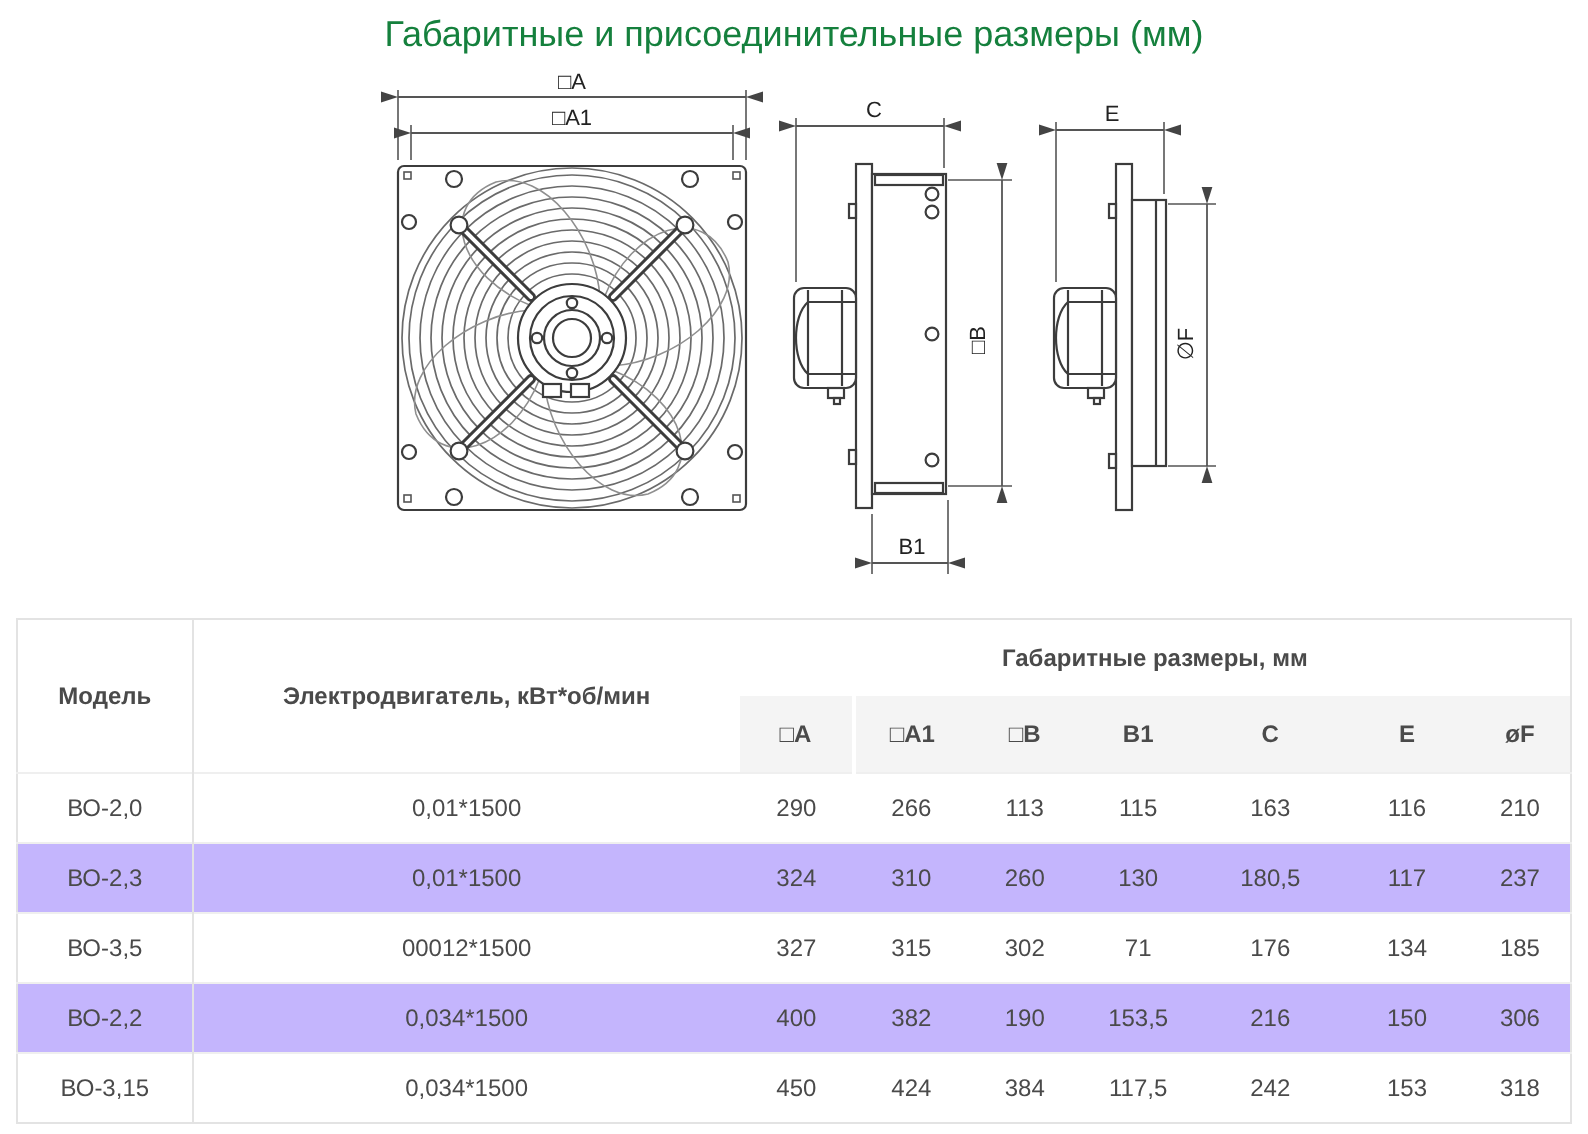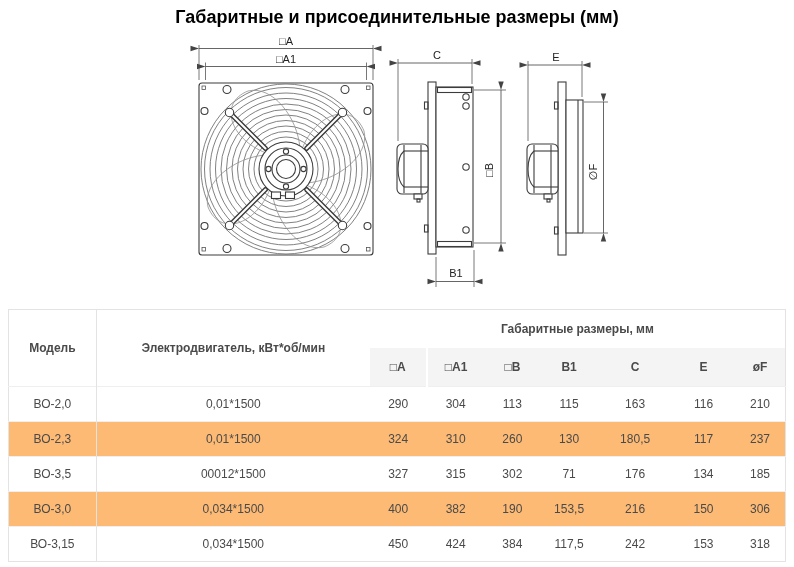--- a/index.html
+++ b/index.html
@@ -2,21 +2,21 @@
 <html><head>
 <meta charset="utf-8">
 <style>
   html,body{margin:0;padding:0;}
   body{
     width:794px;height:567px;background:#ffffff;overflow:hidden;
     font-family:"Liberation Sans",sans-serif;color:#4a4a4a;
   }
   h1.page-title{
     margin:0;padding-top:7px;height:21px;line-height:21px;
-    text-align:center;font-size:18px;font-weight:700;color:#000000;
+    text-align:center;font-size:18px;font-weight:400;color:#15803d;
   }
   svg.drawing{display:block;}
   
   .ln{fill:none;stroke:#3c3c3c;stroke-width:1.1;}
   .fw{fill:#ffffff;stroke:#3c3c3c;stroke-width:1.1;}
   .ring{fill:none;stroke:#6a6a6a;stroke-width:.85;}
   .blade{fill:none;stroke:#8f8f8f;stroke-width:.8;}
   .strut-o{stroke:#3c3c3c;stroke-width:5;stroke-linecap:round;}
   .strut-i{stroke:#ffffff;stroke-width:2;stroke-linecap:round;}
   .thin{fill:none;stroke:#555555;stroke-width:.8;}
@@ -29,21 +29,21 @@
   }
   table.spec,table.spec th,table.spec td{border:0;}
   table.spec{border:1px solid #e3e3e3;}
   table.spec th{font-weight:700;text-align:center;vertical-align:middle;padding:2px 4px;}
   table.spec td{text-align:center;vertical-align:middle;height:34px;padding:0 4px;}
   tr.head-top th{height:34px;}
   tr.subhead th{height:34px;background:#f4f4f4;}
   tr.subhead th.first-dim{border-right:2px solid #ffffff;}
   .col-model{border-right:1px solid #e3e3e3 !important;}
   tbody tr{border-top:1px solid #efefef;}
-  tbody tr.alt{background:#fdba74;}
+  tbody tr.alt{background:#c4b5fd;}
 </style>
 </head>
 <body>
 
 <h1 class="page-title">Габаритные и присоединительные размеры (мм)</h1>
 
 <svg class="drawing" width="794" height="272" viewBox="0 28 794 272">
   <defs>
     <marker id="arr" markerWidth="10" markerHeight="8" refX="1" refY="4" orient="auto-start-reverse" markerUnits="userSpaceOnUse">
       <path d="M1,4 L9.5,1.3 L9.5,6.7 Z" fill="#444444"></path>
@@ -244,21 +244,21 @@
       <th>C</th>
       <th>E</th>
       <th>øF</th>
     </tr>
   </thead>
   <tbody>
     <tr>
       <td class="col-model">ВО-2,0</td>
       <td>0,01*1500</td>
       <td>290</td>
-      <td>304</td>
+      <td>266</td>
       <td>113</td>
       <td>115</td>
       <td>163</td>
       <td>116</td>
       <td>210</td>
     </tr>
     <tr class="alt">
       <td class="col-model">ВО-2,3</td>
       <td>0,01*1500</td>
       <td>324</td>
@@ -274,21 +274,21 @@
       <td>00012*1500</td>
       <td>327</td>
       <td>315</td>
       <td>302</td>
       <td>71</td>
       <td>176</td>
       <td>134</td>
       <td>185</td>
     </tr>
     <tr class="alt">
-      <td class="col-model">ВО-3,0</td>
+      <td class="col-model">ВО-2,2</td>
       <td>0,034*1500</td>
       <td>400</td>
       <td>382</td>
       <td>190</td>
       <td>153,5</td>
       <td>216</td>
       <td>150</td>
       <td>306</td>
     </tr>
     <tr>

